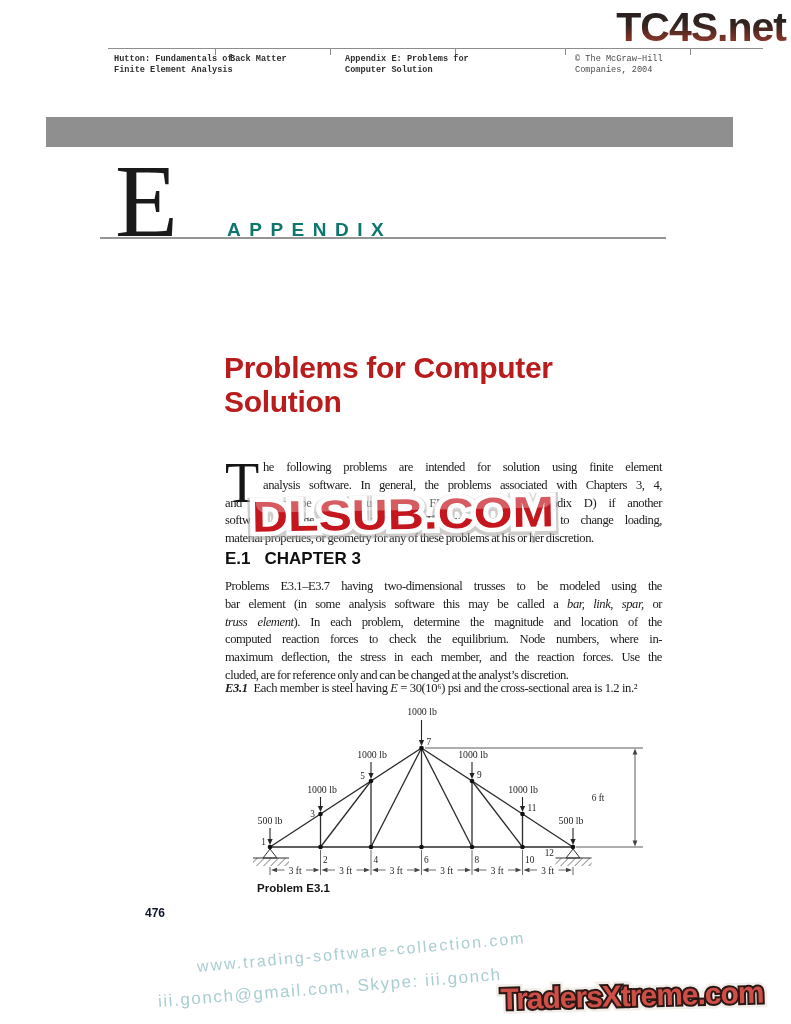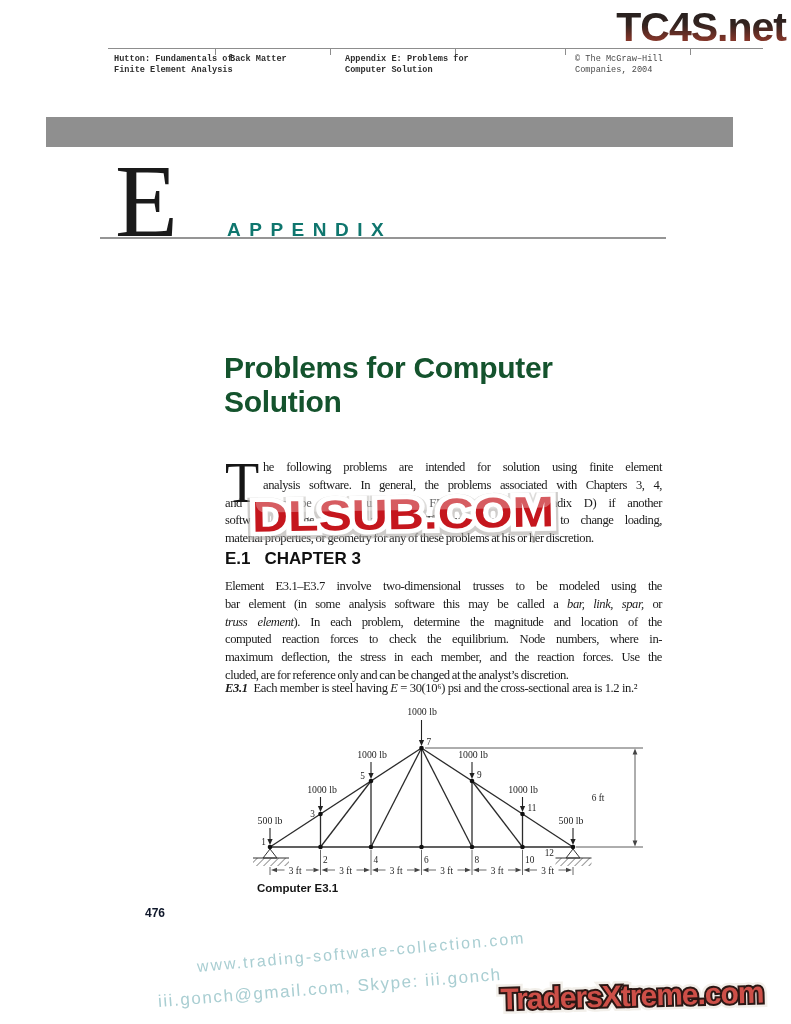--- a/index.html
+++ b/index.html
@@ -16,21 +16,21 @@
   
   .grayband{position:absolute;left:46px;top:117px;width:687px;height:30px;background:#8f8f8f;}
   .bigE{position:absolute;left:115px;top:150px;font-family:"Liberation Serif",serif;
         font-size:103px;line-height:1;color:#1a1a1a;}
   .appword{position:absolute;left:227px;top:219px;font-family:"Liberation Sans",sans-serif;
            font-weight:bold;font-size:19px;letter-spacing:8.5px;color:#0f766e;}
   .apprule{position:absolute;left:100px;top:237px;width:566px;height:2px;background:#959595;}
 
   
   .h1{position:absolute;left:224px;top:351px;width:430px;font-family:"Liberation Sans",sans-serif;
-      font-weight:bold;font-size:30px;line-height:34px;letter-spacing:-0.3px;color:#14532d;}
+      font-weight:bold;font-size:30px;line-height:34px;letter-spacing:-0.3px;color:#b91c1c;}
   .body-block{position:absolute;width:437px;font-size:12.6px;letter-spacing:-0.45px;word-spacing:-0.5px;}
   .jline{text-align:justify;text-align-last:justify;line-height:17.8px;height:17.8px;white-space:nowrap;overflow:visible;}
   .jline.last{text-align-last:left;}
   .indented{padding-left:38px;}
   .dropcap{position:absolute;left:0;top:1px;font-size:56px;line-height:46px;color:#151515;}
   .h2{position:absolute;left:225px;top:549px;font-family:"Liberation Sans",sans-serif;
       font-weight:bold;font-size:17px;color:#101010;}
   .h2 .gap{display:inline-block;width:14px;}
   .it{font-style:italic;}
   .prob-line{position:absolute;left:225px;top:681px;width:470px;font-size:12.6px;letter-spacing:-0.4px;}
@@ -117,21 +117,21 @@
       <text x="161" y="46" text-anchor="middle" font-family="Liberation Sans, sans-serif" font-weight="bold" font-size="43" textLength="302" lengthAdjust="spacingAndGlyphs" fill="#c5161d" stroke="#ffffff" stroke-width="9" paint-order="stroke">DLSUB.COM</text>
       <rect x="14" y="9" width="296" height="18" rx="9" fill="#ffffff" opacity="0.30"></rect>
     </g>
   </svg>
 
   <div class="h2">
     <span>E.1</span><span class="gap"></span><span>CHAPTER 3</span>
   </div>
 
   <div class="body-block" style="left:225px;top:578px;">
-    <div class="jline">Element E3.1–E3.7 involve two-dimensional trusses to be modeled using the</div>
+    <div class="jline">Problems E3.1–E3.7 having two-dimensional trusses to be modeled using the</div>
     <div class="jline"><span>bar element (in some analysis software this may be called a </span><span class="it">bar, link, spar,</span><span> or</span></div>
     <div class="jline"><span class="it">truss element</span><span>). In each problem, determine the magnitude and location of the</span></div>
     <div class="jline">computed reaction forces to check the equilibrium. Node numbers, where in-</div>
     <div class="jline">maximum deflection, the stress in each member, and the reaction forces. Use the</div>
     <div class="jline last">cluded, are for reference only and can be changed at the analyst’s discretion.</div>
   </div>
 
   <div class="prob-line">
     <span class="prob-label">E3.1</span><span>Each member is steel having </span><span class="it">E</span><span> = 30(10⁶) psi and the cross-sectional area is 1.2 in.²</span>
   </div>
@@ -273,21 +273,21 @@
     <g>
       <line class="thin" x1="180" y1="48" x2="398" y2="48"></line>
       <line class="thin" x1="331" y1="147" x2="398" y2="147"></line>
       <line class="thin" x1="390" y1="54" x2="390" y2="141"></line>
       <path d="M390,48.5 L387.6,54.5 L392.4,54.5 Z" fill="#444"></path>
       <path d="M390,146.5 L387.6,140.5 L392.4,140.5 Z" fill="#444"></path>
     </g>
     <text class="dimt" x="353" y="101" text-anchor="middle">6 ft</text>
   </svg>
 
-  <div class="fig-caption">Computer E3.1</div>
+  <div class="fig-caption">Problem E3.1</div>
   <div class="pagenum">476</div>
 
   <div class="teal" style="left:197px;top:958px;font-size:16px;letter-spacing:2px;transform:rotate(-5deg);">www.trading-software-collection.com</div>
   <div class="teal" style="left:158px;top:992px;font-size:17px;letter-spacing:1.6px;transform:rotate(-4.5deg);">iii.gonch@gmail.com, Skype: iii.gonch</div>
 
   <svg id="traders-svg" width="318" height="54">
     <g transform="rotate(-1.5 159 27)">
       <text x="159" y="37" text-anchor="middle" font-family="Liberation Sans, sans-serif" font-weight="bold" font-size="30" letter-spacing="-1" fill="none" stroke="#f2efe9" stroke-width="9" opacity="0.95">TradersXtreme.com</text>
       <text x="159" y="37" text-anchor="middle" font-family="Liberation Sans, sans-serif" font-weight="bold" font-size="30" letter-spacing="-1" fill="#cd4f48" stroke="#2b1714" stroke-width="4" paint-order="stroke">TradersXtreme.com</text>
     </g>

